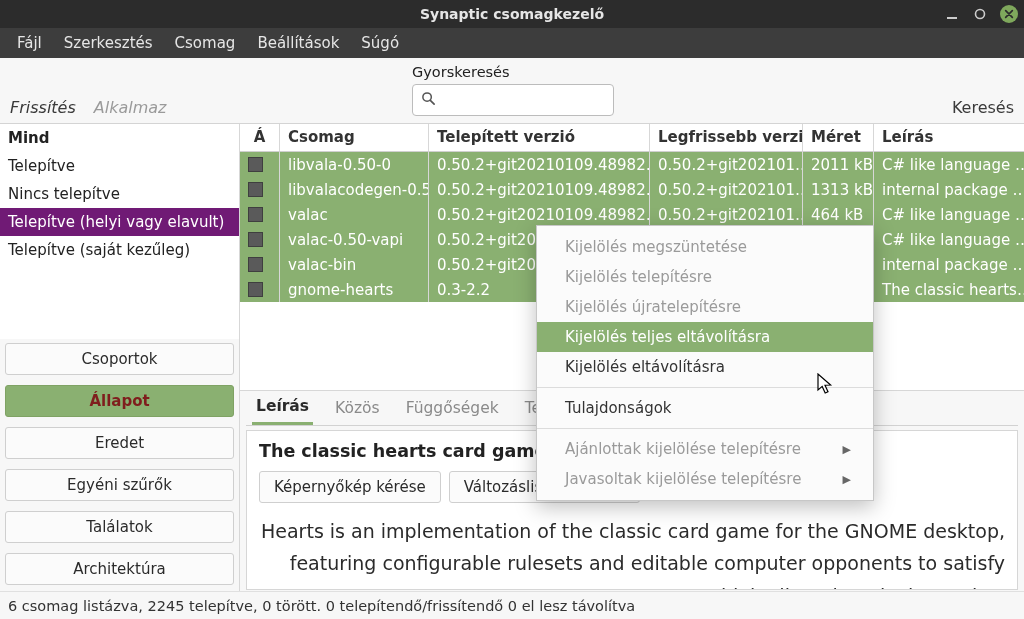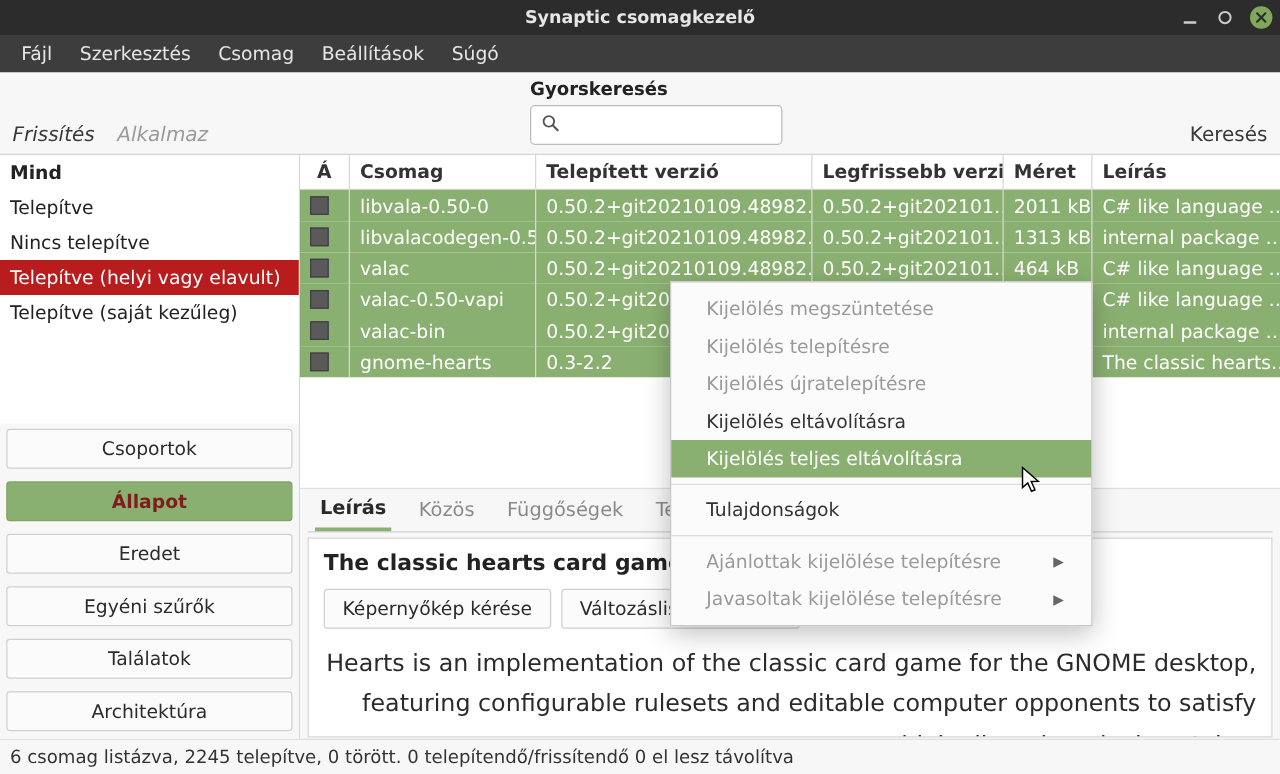--- a/index.html
+++ b/index.html
@@ -14,35 +14,35 @@
 
   
   .menubar { height: 30px; background: #3d3d3d; color: #e6e6e6; display: flex; align-items: center; padding: 0 6px; font-size: 15px; }
   .menubar .mitem { padding: 4px 11px; cursor: default; }
 
   
   .toolbar { height: 66px; background: #f7f7f7; border-bottom: 1px solid #d4d4d4; position: relative; }
   .tb-left { position: absolute; left: 10px; bottom: 6px; display: flex; align-items: flex-end; gap: 18px; font-size: 16px; }
   .tb-left .tbtn { color: #3a3a3a; cursor: default; font-style: italic; }
   .tb-left .tbtn.dim { color: #9a9a9a; }
-  .tb-search { position: absolute; left: 424px; top: 6px; font-weight: bold; }
+  .tb-search { position: absolute; left: 412px; top: 6px; }
   .tb-search .lbl { font-size: 14.5px; color: #222; margin-bottom: 4px; }
   .tb-search .sbox { width: 202px; height: 32px; border: 1px solid #bcbcbc; border-radius: 4px; background: #fff; display: flex; align-items: center; padding: 0 8px; }
   .tb-search .sbox svg { width: 15px; height: 15px; color: #555; }
   .tb-right { position: absolute; right: 10px; bottom: 6px; font-size: 16px; color: #3a3a3a; }
 
   
   .main { display: flex; height: calc(619px - 28px - 30px - 66px - 28px); }
 
   
   .leftcol { width: 240px; border-right: 1px solid #d7d7d7; display: flex; flex-direction: column; }
   .status-list { flex: 1 1 0; background: #fff; display: flex; flex-direction: column; }
   .status-item { padding: 5px 8px; font-size: 15px; color: #222; cursor: default; }
   .status-item.bold { font-weight: 700; }
-  .status-item.sel { background: #b91c1c; color: #fff; }
+  .status-item.sel { background: #701a75; color: #fff; }
   .cat-btns { padding: 4px 5px 6px 5px; display: flex; flex-direction: column; gap: 10px; background: #f7f7f7; }
   .cat-btn { height: 32px; border: 1px solid #cfcfcf; border-radius: 3px; background: #fbfbfb; display: flex; align-items: center; justify-content: center; font-size: 15px; cursor: default; text-align: center; }
   .cat-btn.active { background: #8ab071; color: #7f1d1d; border-color: #7fa264; font-weight: 600; }
 
   
   .rightcol { flex: 1 1 0; display: flex; flex-direction: column; overflow: hidden; }
 
   
   .pkg-table { position: relative; background: #fff; }
   .pkg-head { display: flex; height: 28px; border-bottom: 1px solid #d0d0d0; font-weight: 700; font-size: 15px; color: #333; }
@@ -265,25 +265,25 @@
   <div class="ctxmenu">
     <div class="ci dim">
         <span>Kijelölés megszüntetése</span>
       </div>
     <div class="ci dim">
         <span>Kijelölés telepítésre</span>
       </div>
     <div class="ci dim">
         <span>Kijelölés újratelepítésre</span>
       </div>
+    <div class="ci hl">
+        <span>Kijelölés teljes eltávolításra</span>
+      </div>
     <div class="ci">
         <span>Kijelölés eltávolításra</span>
-      </div>
-    <div class="ci hl">
-        <span>Kijelölés teljes eltávolításra</span>
       </div>
     <div class="sep"></div>
     <div class="ci">
         <span>Tulajdonságok</span>
       </div>
     <div class="sep"></div>
     <div class="ci dim">
       <span>Ajánlottak kijelölése telepítésre</span>
       <span class="caret">▶</span>
     </div>

